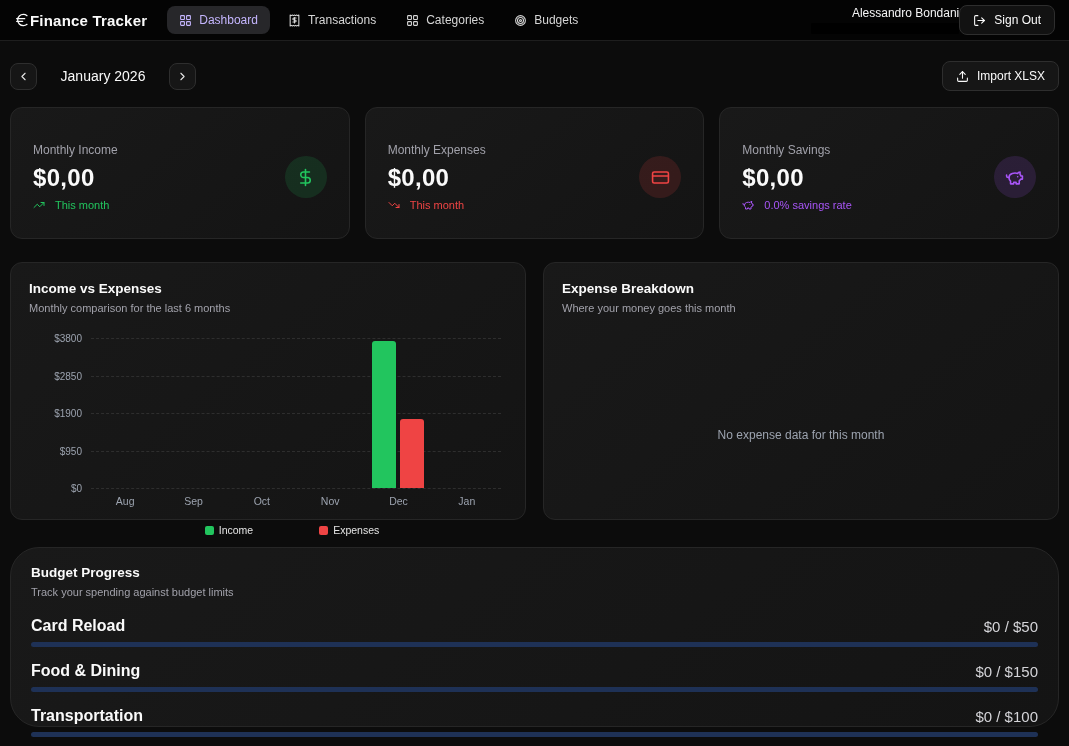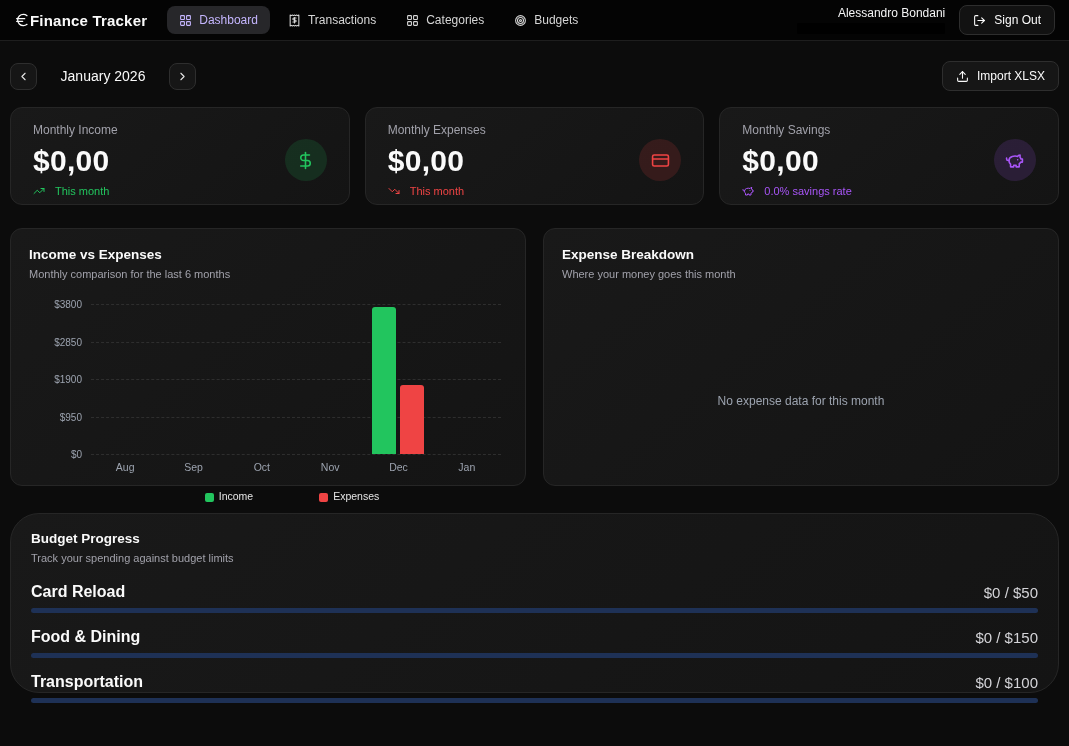--- a/index.html
+++ b/index.html
@@ -18,21 +18,21 @@
   }
   .brand-wrap { display:flex; align-items:center; }
   .brand { font-size:15px; font-weight:700; letter-spacing:.2px; }
   .nav-items { display:flex; align-items:center; gap:6px; margin-left:10px; }
   .nav-item {
     display:flex; align-items:center; gap:7px; padding:7px 12px; border:none;
     background:transparent; color:#d6d6d6; font-size:12px; font-weight:500;
     border-radius:8px; cursor:pointer; font-family:inherit;
   }
   .nav-item.active { background:#27272a; color:#c4b5fd; }
-  .nav-right { margin-left:auto; display:flex; align-items:center; gap:14px; }
+  .nav-right { margin-left:auto; display:flex; align-items:center; gap:0; }
   .user-block { display:flex; flex-direction:column; align-items:flex-end; }
   .user-name { font-size:12px; color:#f4f4f5; }
   .redaction { width:148px; height:11px; background:#000; margin-top:3px; border-radius:1px; }
   .btn {
     display:flex; align-items:center; gap:8px; background:#161616;
     border:1px solid #2e2e2e; color:#fafafa; border-radius:8px;
     font-size:12px; font-weight:500; cursor:pointer; font-family:inherit;
   }
   .signout-btn { padding:7px 13px; background:#121212; }
 
@@ -45,42 +45,42 @@
   }
   .month-label { font-size:14px; font-weight:500; margin:0 20px; width:92px; text-align:center; }
   .import-btn { margin-left:auto; padding:7px 13px; }
 
   
   .stats-row { display:grid; grid-template-columns:1fr 1fr 1fr; gap:15px; margin-top:16px; }
   .card {
     background:linear-gradient(140deg,#191919,#141414);
     border:1px solid #262626; border-radius:12px;
   }
-  .stat-card { height:98px; display:flex; align-items:center; justify-content:space-between; padding:8px 22px 0; }
+  .stat-card { height:132px; display:flex; align-items:center; justify-content:space-between; padding:8px 22px 0; }
   .stat-title { font-size:12px; color:#a1a1aa; margin-bottom:7px; }
-  .stat-value { font-size:30px; font-weight:700; letter-spacing:.3px; margin-bottom:7px; }
+  .stat-value { font-size:24px; font-weight:700; letter-spacing:.3px; margin-bottom:7px; }
   .stat-sub { font-size:11px; display:flex; align-items:center; gap:10px; }
   .stat-circle { width:42px; height:42px; border-radius:50%; display:flex; align-items:center; justify-content:center; }
 
   
   .charts-row { display:grid; grid-template-columns:1fr 1fr; gap:17px; margin-top:23px; }
   .panel { height:258px; padding:18px 18px 0; display:flex; flex-direction:column; }
   .panel-title { font-size:13.5px; font-weight:700; }
   .panel-sub { font-size:11px; color:#a1a1aa; margin-top:6px; }
   .chart-wrap { margin-top:24px; }
   .chart-plot { position:relative; height:150px; margin-left:62px; margin-right:6px; }
   .gridline { position:absolute; left:0; right:0; border-top:1px dashed #2e2e2e; }
   .ytick { position:absolute; right:calc(100% + 9px); transform:translateY(-50%); font-size:10px; color:#9ca3af; white-space:nowrap; }
   .bar-groups { position:absolute; inset:0; display:flex; }
   .bar-slot { flex:1; display:flex; align-items:flex-end; justify-content:center; gap:4px; }
   .bar { width:24px; border-radius:3px 3px 0 0; }
   .chart-xlabels { display:flex; margin-left:62px; margin-right:6px; margin-top:7px; }
   .xlabel { flex:1; text-align:center; font-size:10.5px; color:#9ca3af; }
   .chart-legend { display:flex; justify-content:center; gap:18px; margin-top:17px; }
-  .legend-item { display:flex; align-items:flex-end; gap:5px; font-size:10.5px; color:#e5e5e5;padding-left:48px; }
+  .legend-item { display:flex; align-items:center; gap:5px; font-size:10.5px; color:#e5e5e5;padding-left:48px; }
   .legend-swatch { width:9px; height:9px; border-radius:2px; }
   .empty-body { flex:1; display:flex; align-items:center; justify-content:center; }
   .empty-msg { font-size:12px; color:#9ca3af; padding-top:36px; }
 
   
   .budget-card { margin-top:27px; height:180px; padding:17px 20px 0;border-radius:29px; }
   .budget-items { margin-top:19px; }
   .budget-item { margin-bottom:15px; }
   .budget-head { display:flex; justify-content:space-between; align-items:center; margin-bottom:7px; }
   .budget-label { font-size:16px; font-weight:600; color:#fafafa; }

